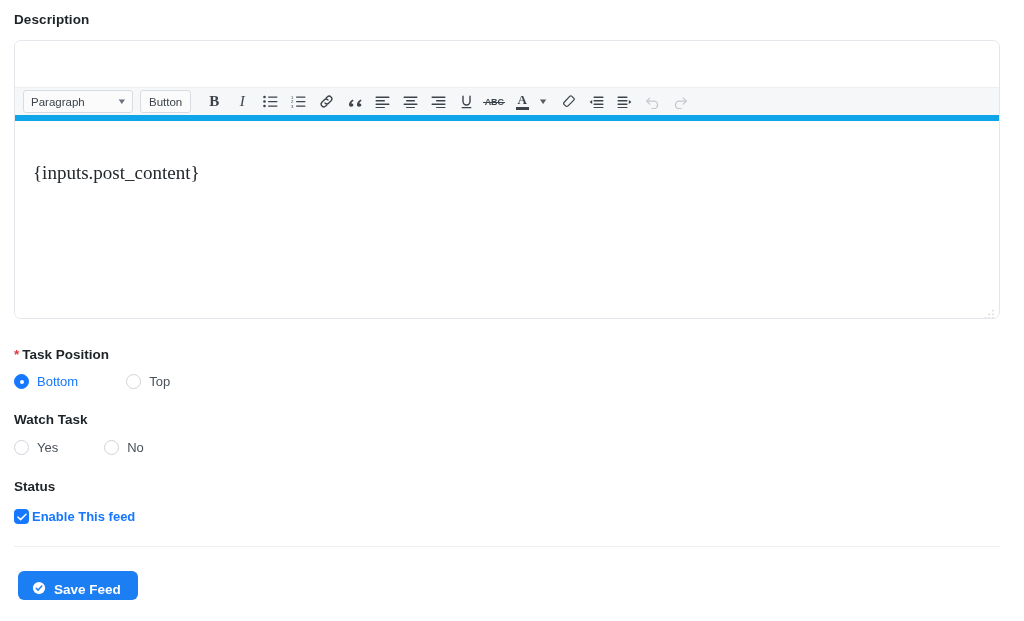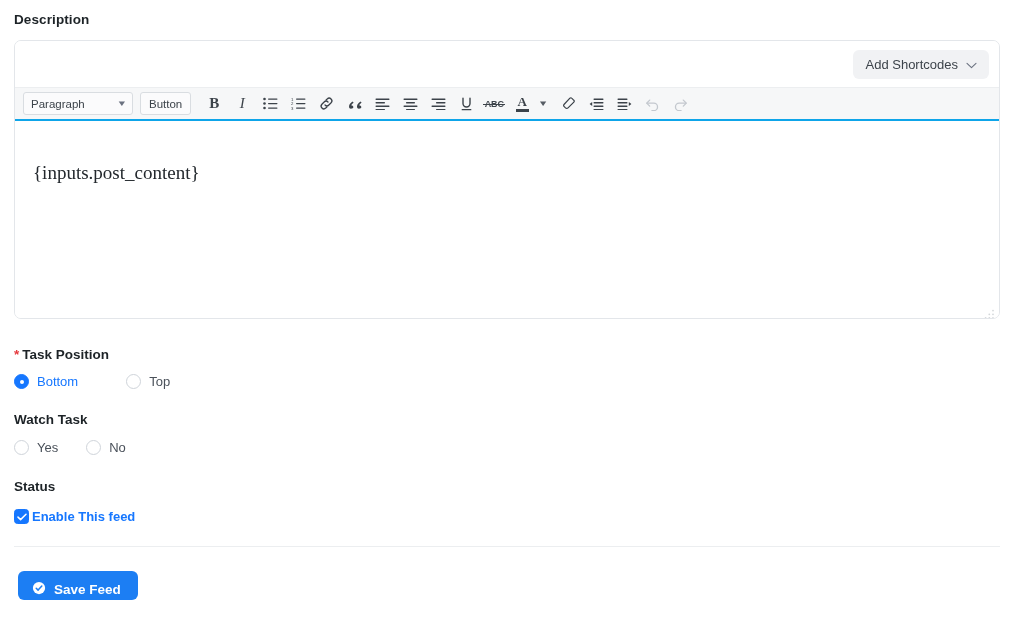--- a/index.html
+++ b/index.html
@@ -81,21 +81,21 @@
     border-radius: 6px;
     cursor: pointer;
     line-height: 1;
   }
 
   
   .toolbar {
     height: 34px;
     background: #f6f7f8;
     border-top: 1px solid #eceef0;
-    border-bottom: 2px solid #0ea5e9;
+    border-bottom: 6px solid #0ea5e9;
     display: flex;
     align-items: center;
     gap: 0px;
     padding: 0 8px;
   }
   .tb-select {
     display: flex; align-items: center;
     justify-content: space-between;
     width: 110px; height: 23px;
     background: #fbfbfc;
@@ -231,28 +231,20 @@
 <div class="page">
 
   <div id="description-label" class="field-label">Description</div>
 
   <div class="editor-shell">
 
     <div class="editor-topbar">
 
       <div class="topbar-right">
 
-        <div class="btn-shortcodes">
-          <span>Add Shortcodes</span>
-          <span>
-            <svg width="11" height="7" viewBox="0 0 11 7" fill="none">
-              <path d="M1 1.3L5.5 5.6L10 1.3" stroke="#6b7280" stroke-width="1.1" stroke-linecap="round" stroke-linejoin="round"></path>
-            </svg>
-          </span>
-        </div>
       </div>
     </div>
 
     <div class="toolbar">
 
       <div class="tb-select">
         <span>Paragraph</span>
         <span class="caret">▼</span>
       </div>
 
@@ -406,21 +398,21 @@
       <span class="lbl">Bottom</span>
     </div>
     <div class="radio-opt">
       <span class="radio-dot"></span>
       <span class="lbl">Top</span>
     </div>
   </div>
 
   <div class="section-label" style="left:14px; top:412px;">Watch Task</div>
 
-  <div class="radio-row" style="left:14px; top:440px; gap:28px;">
+  <div class="radio-row" style="left:14px; top:440px; gap:46px;">
     <div class="radio-opt">
       <span class="radio-dot"></span>
       <span class="lbl">Yes</span>
     </div>
     <div class="radio-opt">
       <span class="radio-dot"></span>
       <span class="lbl">No</span>
     </div>
   </div>
 

